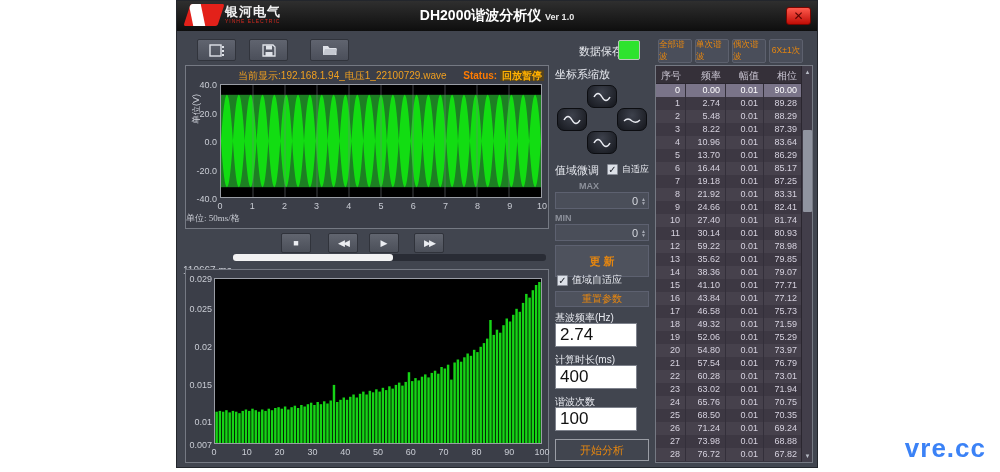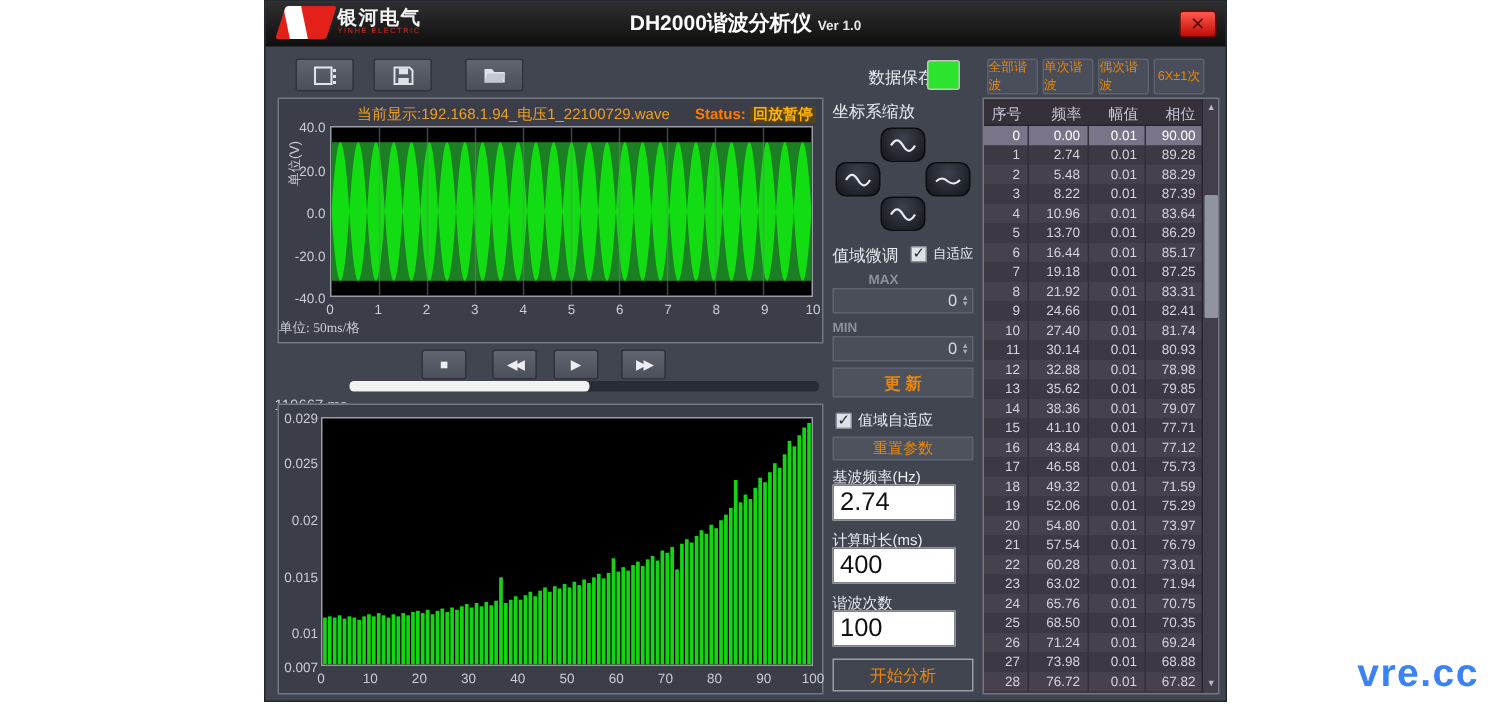--- a/index.html
+++ b/index.html
@@ -372,21 +372,21 @@
         </span>
     </div>
     <div class="minmax-label" style="left:378px; top:212px;">MIN</div>
     <div class="spin" style="top:223px;">
       <span class="spin-val">0</span>
       <span class="spin-arrows">
           <span>▲</span>
           <span>▼</span>
         </span>
     </div>
-    <div class="gray-btn" style="top:244px; height:20px; font-size:11px; font-weight:bold;">更 新</div>
+    <div class="gray-btn" style="top:244px; height:32px; font-size:11px; font-weight:bold;">更 新</div>
 
     <div class="chk-row" style="left:380px; top:272px;">
       <div class="chk">✓</div>
       <div class="chk-label">值域自适应</div>
     </div>
     <div class="gray-btn" style="top:290px; height:16px; font-size:10px;">重置参数</div>
 
     <div class="field-label" style="top:310px;">基波频率(Hz)</div>
     <div class="white-input" style="top:322px;">2.74</div>
     <div class="field-label" style="top:352px;">计算时长(ms)</div>
@@ -470,21 +470,21 @@
             <div class="td c3">81.74</div>
           </div>
           <div class="tr odd">
             <div class="td c0">11</div>
             <div class="td c1">30.14</div>
             <div class="td c2">0.01</div>
             <div class="td c3">80.93</div>
           </div>
           <div class="tr even">
             <div class="td c0">12</div>
-            <div class="td c1">32.88</div>
+            <div class="td c1">59.22</div>
             <div class="td c2">0.01</div>
             <div class="td c3">78.98</div>
           </div>
           <div class="tr odd">
             <div class="td c0">13</div>
             <div class="td c1">35.62</div>
             <div class="td c2">0.01</div>
             <div class="td c3">79.85</div>
           </div>
           <div class="tr even">

